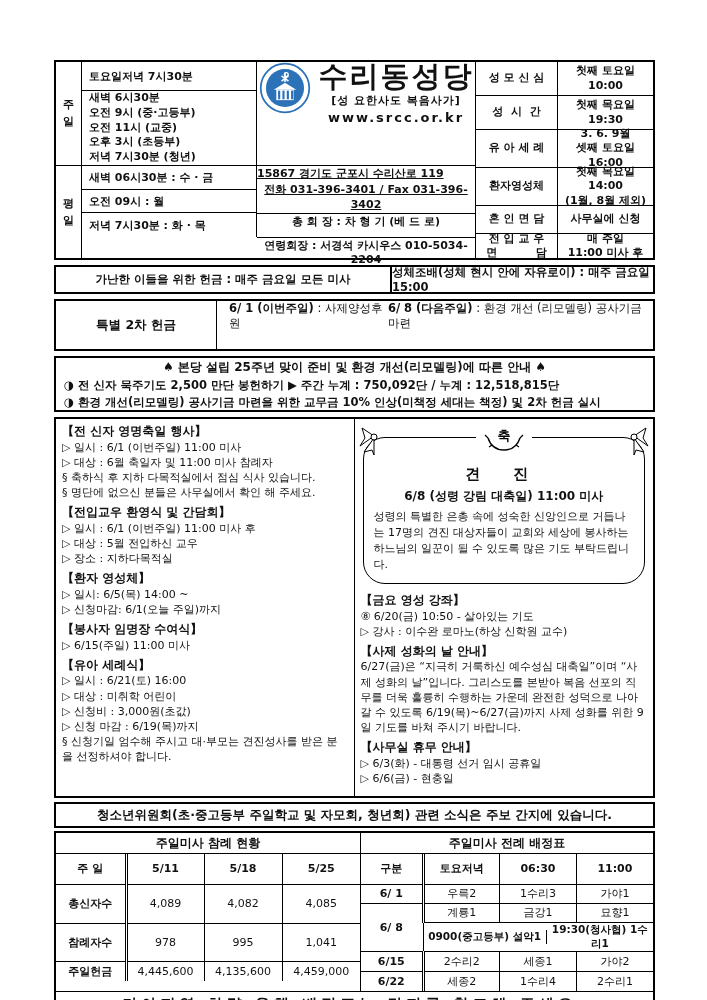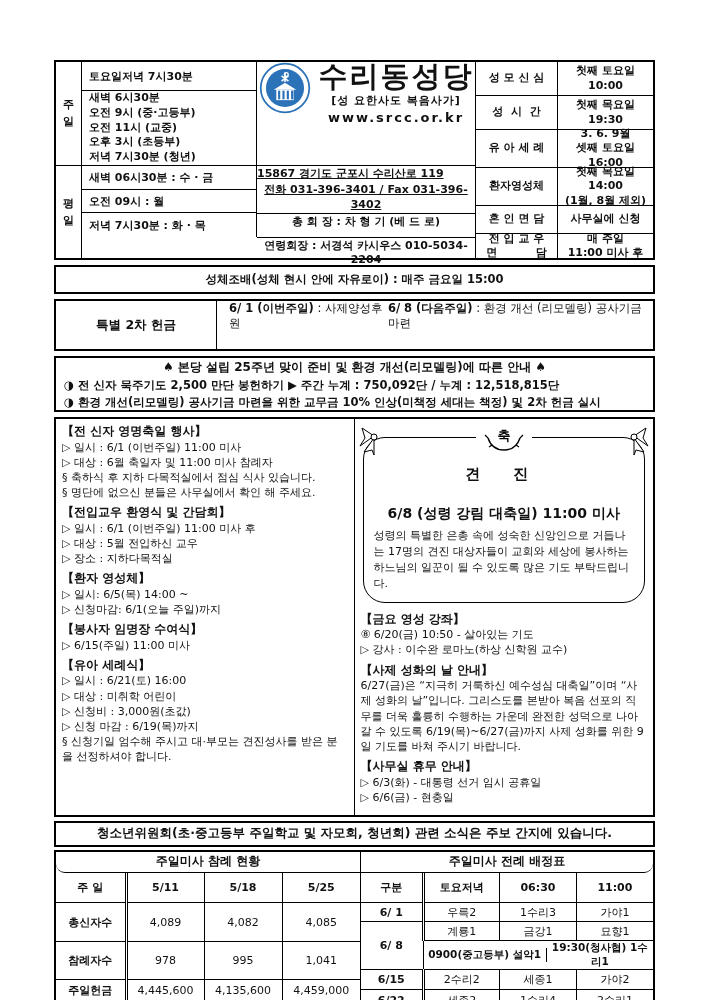--- a/index.html
+++ b/index.html
@@ -49,27 +49,27 @@
   .sect{margin-bottom:4px;}
   .sect .st{font-weight:bold;font-size:12px;}
   .sect .sl{white-space:pre-line;}
   
   .conf{position:relative;border:1.5px solid #000;border-radius:22px;padding:26px 10px 10px 10px;margin:14px 2px 8px 2px;text-align:center;}
   .conf .emblem{position:absolute;top:-14px;left:50%;transform:translateX(-50%);background:#fff;padding:0 6px;}
   .conf .bow{position:absolute;top:-12px;}
   .conf .bow.l{left:-6px;}
   .conf .bow.r{right:-6px;transform:scaleX(-1);}
   .conf .ct{font-weight:bold;font-size:15px;letter-spacing:14px;}
-  .conf .cs{font-weight:bold;font-size:14px;margin-top:19px;}
+  .conf .cs{font-weight:bold;font-size:12px;margin-top:3px;}
   .conf .cb{font-size:11px;text-align:left;margin-top:5px;line-height:1.45;}
   
   .youth{height:26px;display:flex;align-items:center;justify-content:center;font-weight:bold;font-size:12.5px;margin-bottom:3px;}
   
   .bottom{border-bottom:5px double #000;margin-bottom:6px;}
-  .bt-titles{display:flex;height:20px;border-bottom:1px solid #000;border-radius:9px;}
+  .bt-titles{display:flex;height:20px;border-bottom:1px solid #000;}
   .bt-titles>div{display:flex;align-items:center;justify-content:center;font-weight:bold;font-size:12px;box-sizing:border-box;}
   .bt-titles .l{width:305px;border-right:1px solid #000;}
   .bt-titles .r{flex:1;}
   .bt-body{display:flex;}
   .bt-body .half{box-sizing:border-box;}
   .bt-body .hl{width:305px;border-right:1px solid #000;}
   .bt-body .hr{flex:1;}
   table.tb{border-collapse:collapse;width:100%;font-size:11px;table-layout:fixed;}
   table.tb td{border:1px solid #000;text-align:center;vertical-align:middle;padding:0 2px;box-sizing:border-box;}
   table.tb tr td:first-child{border-left:none;font-weight:bold;}
@@ -150,20 +150,21 @@
       <div class="lab pre">혼 인 면 담</div>
       <div class="preline">사무실에 신청</div>
       <div class="lab pre lastr">전 입 교 우
 면          담</div>
       <div class="preline lastr">매 주일
 11:00 미사 후</div>
     </div>
   </div>
 
   <div class="band2 box">
+    <div class="l">가난한 이들을 위한 헌금 : 매주 금요일 모든 미사</div>
     <div class="r">성체조배(성체 현시 안에 자유로이) : 매주 금요일 15:00</div>
   </div>
 
   <div class="band3 box">
     <div class="t">특별 2차 헌금</div>
     <div class="c">
       <div><span class="b">6/ 1 (이번주일)</span><span> : 사제양성후원</span></div>
       <div><span class="b">6/ 8 (다음주일)</span><span> : 환경 개선 (리모델링) 공사기금 마련</span></div>
     </div>
   </div>

